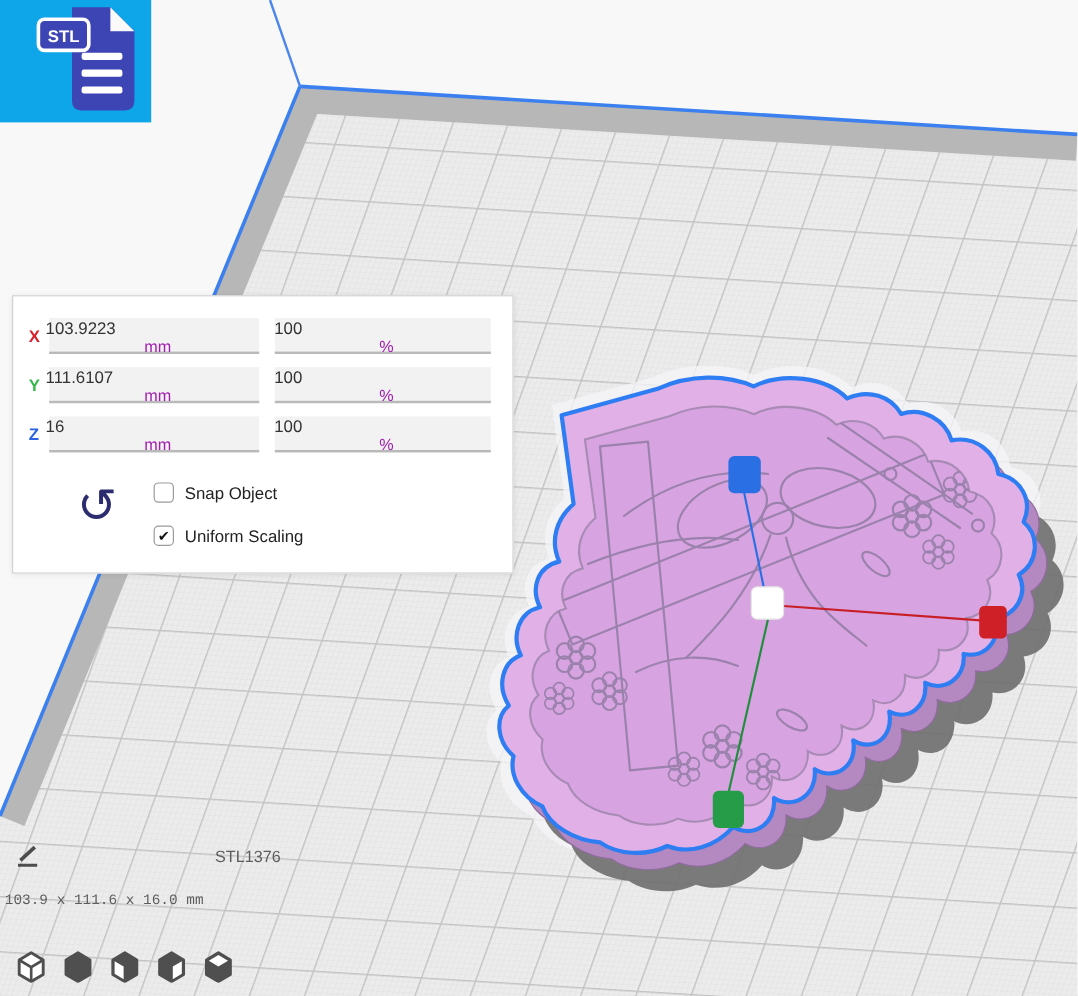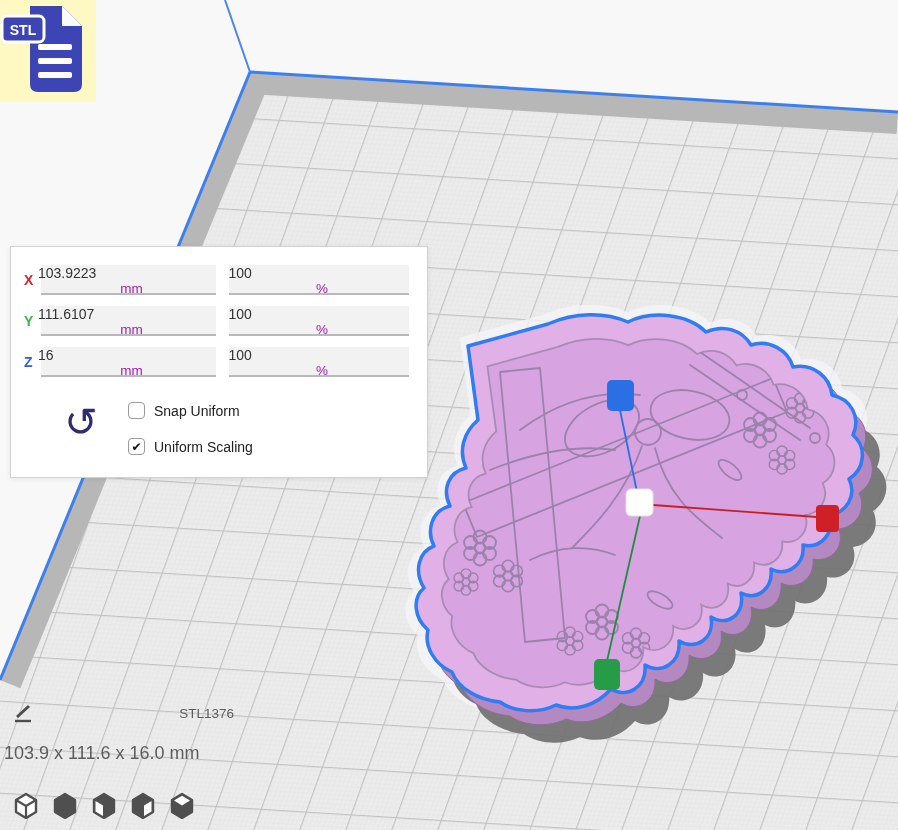--- a/index.html
+++ b/index.html
@@ -1,21 +1,21 @@
 <!DOCTYPE html>
 <html><head>
 <meta charset="utf-8">
 <style>
   html,body{margin:0;padding:0;}
   body{font-family:"Liberation Sans","DejaVu Sans",sans-serif;background:#f8f8f8;}
   .stage{position:relative;width:898px;height:830px;overflow:hidden;background:#f8f8f8;}
   .scene{position:absolute;left:0;top:0;}
 
   
-  .file-tile{position:absolute;left:0;top:0;width:96px;height:102px;background:#fef9c3;}
+  .file-tile{position:absolute;left:0;top:0;width:96px;height:102px;background:#0ea5e9;padding-left:30px;}
   .file-tile svg{display:block;}
 
   
   .scale-panel{position:absolute;left:10px;top:246px;width:418px;height:232px;background:#ffffff;
     border:1px solid #d2d2d2;box-shadow:0 1px 5px rgba(0,0,0,.08);box-sizing:border-box;}
   .panel-rows{padding:18px 0 0 13px;}
   .axis-row{display:flex;align-items:center;margin-bottom:11px;}
   .axis-label{width:17px;font-size:14px;font-weight:bold;text-align:left;flex:0 0 17px;}
   .axis-x{color:#d8232f;} .axis-y{color:#35b94d;} .axis-z{color:#2b62e0;}
   .field{height:30px;background:#f2f2f2;border-bottom:2px solid #b9b9b9;display:flex;align-items:center;
@@ -36,21 +36,21 @@
   .check-label{margin-left:9px;font-size:14px;color:#222;}
 
   
   .objlist{position:absolute;left:4px;top:680px;width:230px;color:#5d5d5d;}
   .objlist .hdr{display:flex;align-items:center;cursor:pointer;}
   .objlist .hdr .chev{margin-left:10px;}
   .objlist .hdr .hdr-label{margin-left:13px;font-size:13.5px;}
   .objlist .item{display:flex;align-items:center;margin-top:22px;cursor:pointer;justify-content:space-between;}
   .objlist .item .pencil{margin-left:8px;}
   .objlist .item .item-name{margin-left:23px;font-size:13.5px;}
-  .objlist .dims{margin-top:19px;font-size:18px;color:#5d5d5d;}
+  .objlist .dims{margin-top:19px;font-size:12px;color:#5d5d5d;font-family:Liberation Mono, monospace;}
 
   
   .view-toolbar{position:absolute;left:12px;top:791px;display:flex;gap:11px;}
   .view-btn{width:28px;height:28px;padding:0;border:none;background:transparent;cursor:pointer;}
 </style>
 </head>
 <body>
 
 <div class="stage">
 
@@ -212,21 +212,21 @@
           <span class="unit">%</span>
         </div>
       </div>
     </div>
     <div class="panel-footer">
       <button class="reset-btn">↺</button>
       <div class="check-row row1">
         <span class="checkbox">
           <span class="mark"></span>
         </span>
-        <span class="check-label">Snap Uniform</span>
+        <span class="check-label">Snap Object</span>
       </div>
       <div class="check-row row2">
         <span class="checkbox">
           <span class="mark">✔</span>
         </span>
         <span class="check-label">Uniform Scaling</span>
       </div>
     </div>
   </div>
 

